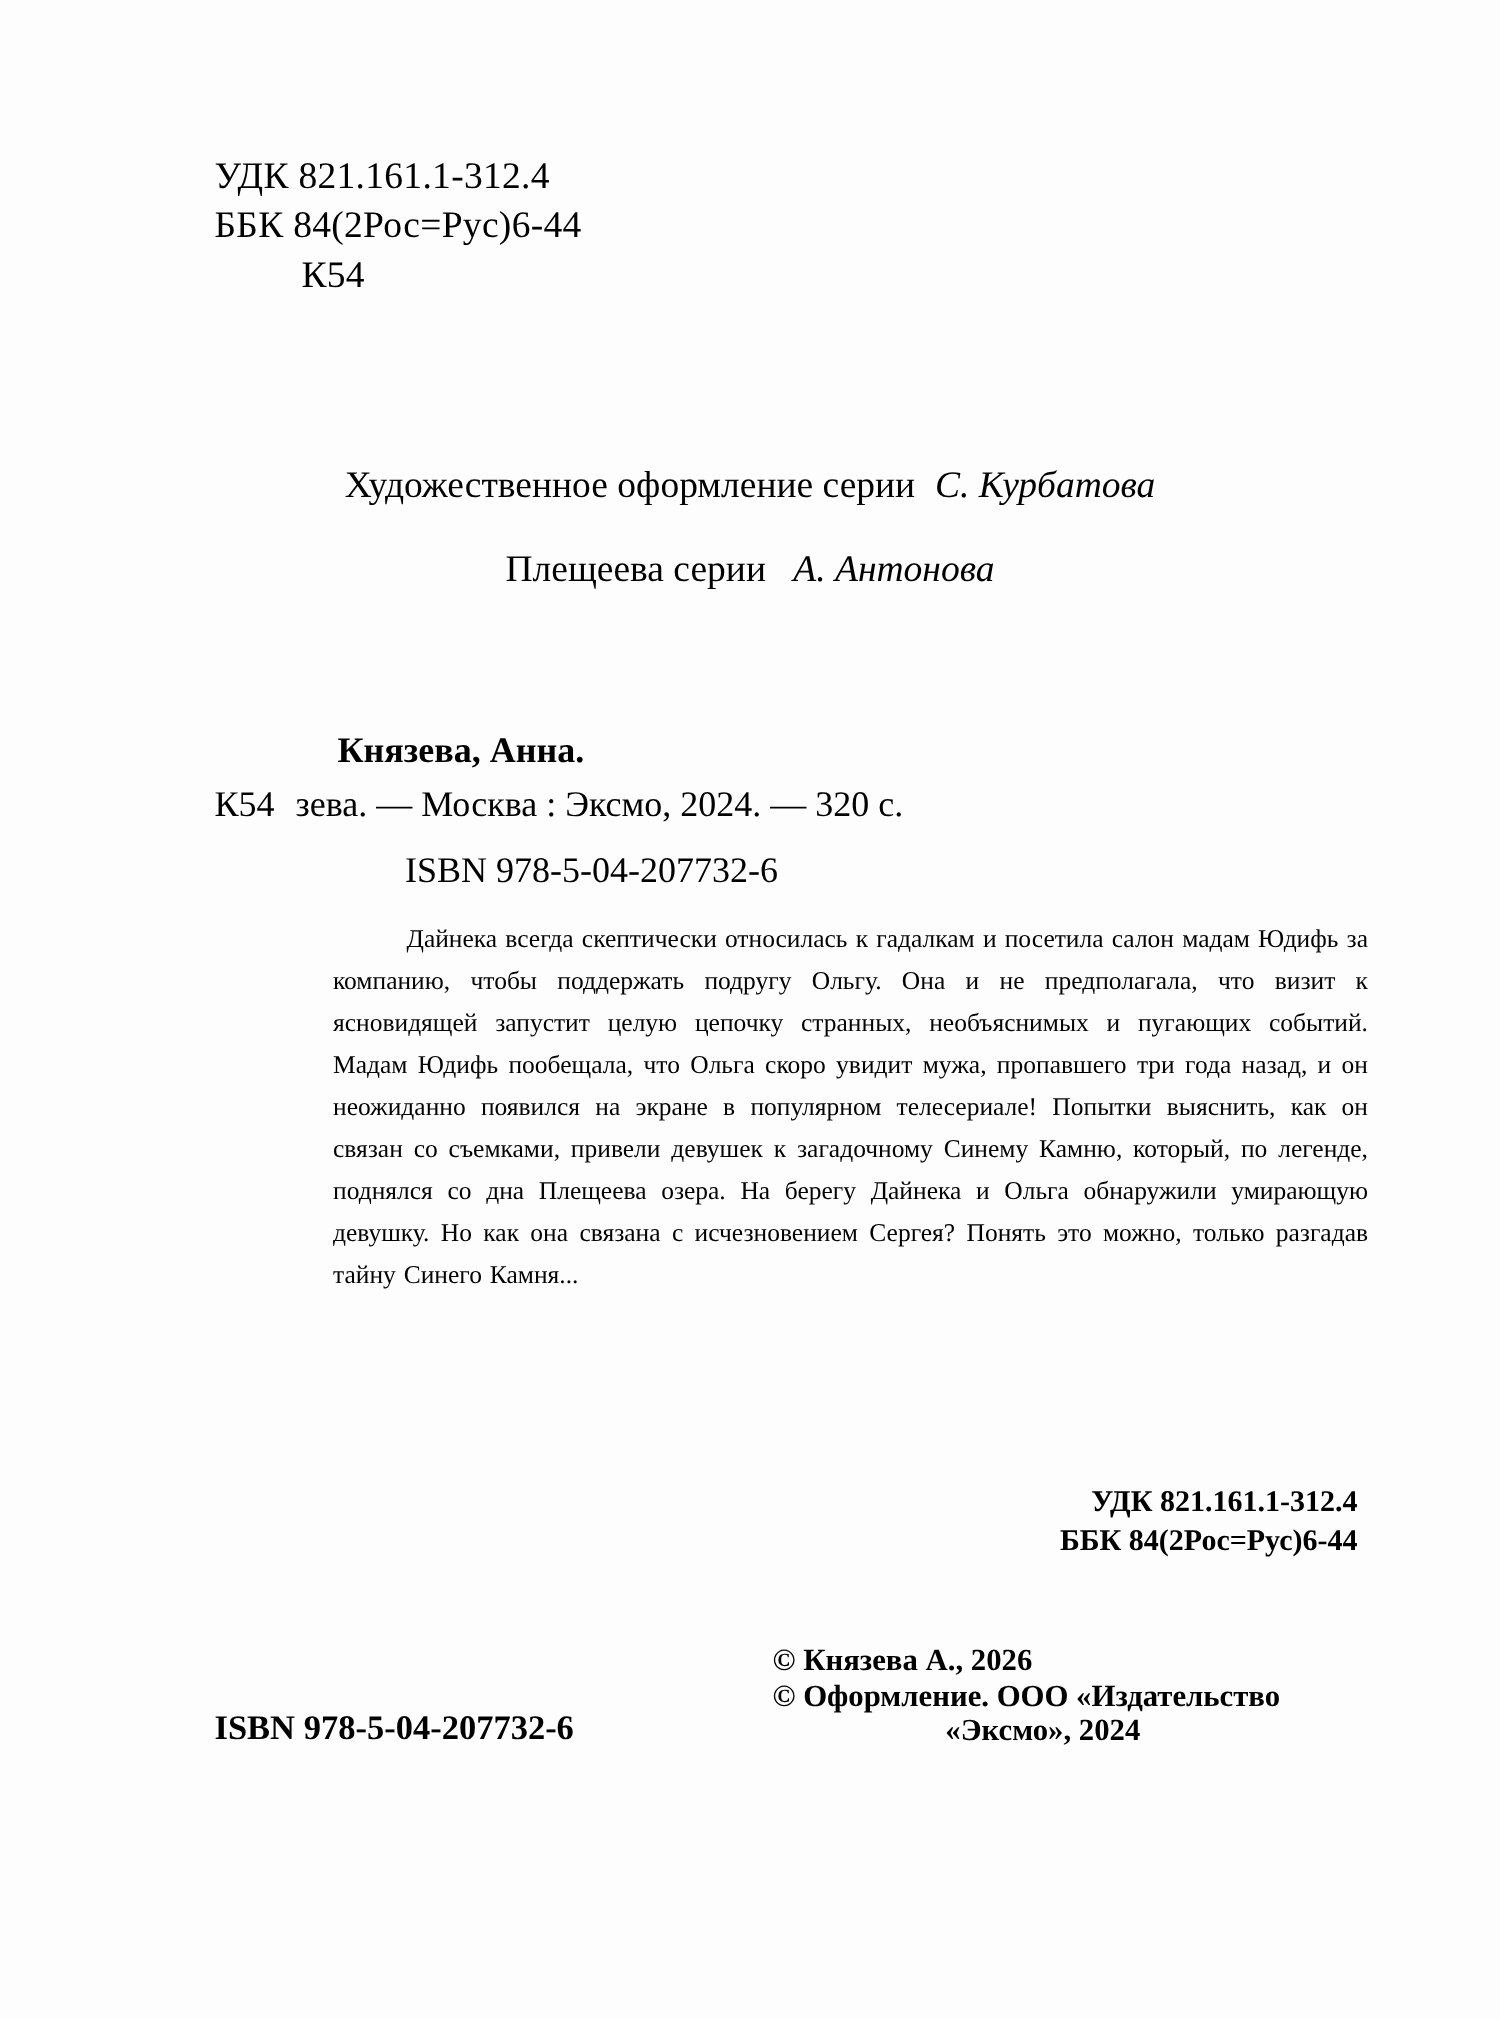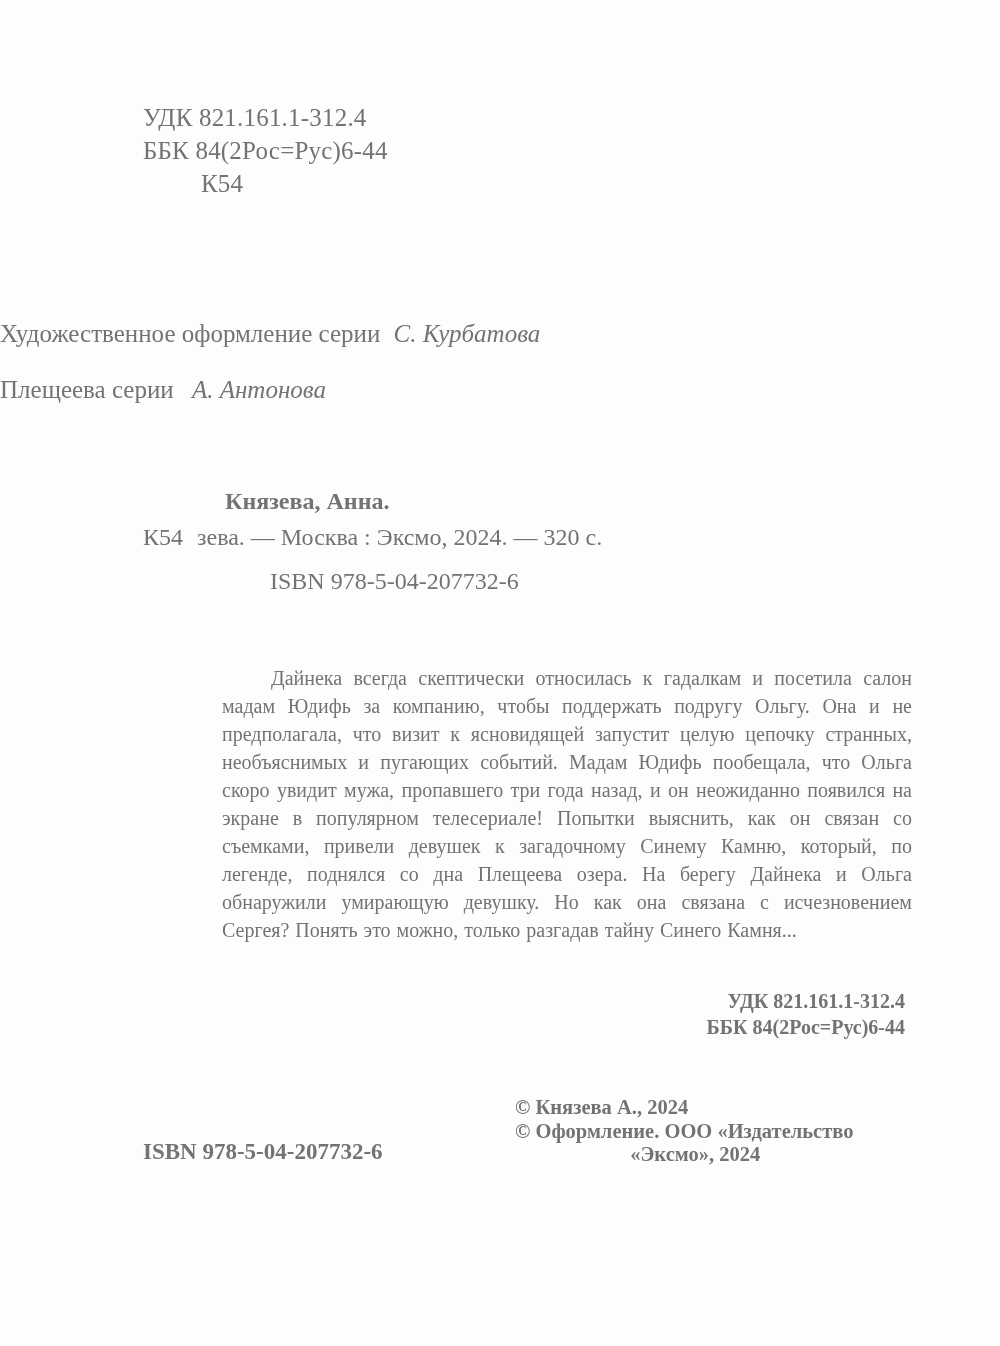--- a/index.html
+++ b/index.html
@@ -3,45 +3,44 @@
 <meta charset="utf-8">
 <style>
   * { box-sizing: border-box; }
   html, body { margin: 0; padding: 0; }
   body { width: 1000px; height: 1346px; background: #ffffff; }
   .page {
     position: relative;
     width: 1000px;
     height: 1346px;
     background: #fdfdfd;
-    color: #737373;
+    color: #000000;
     font-family: "Liberation Serif", "DejaVu Serif", serif;
   }
 
   
   .top-codes {
     position: absolute;
     left: 143px;
     top: 101px;
     font-size: 25px;
     line-height: 33px;
     letter-spacing: 0.2px;
   }
   .top-codes .sign { padding-left: 58px; }
 
   
   .series {
     position: absolute;
     left: 0;
     top: 309px;
     width: 100%;
-    text-align: left;
+    text-align: center;
     font-size: 25px;
     line-height: 30px;
-    margin-top: 10px;
   }
   .series .row2 { margin-top: 26px; }
   .name { font-style: italic; }
   .series .sp { display: inline-block; width: 7px; }
   .series .sp2 { display: inline-block; width: 12px; }
 
   
   .catalog {
     position: absolute;
     left: 197px;
@@ -54,23 +53,23 @@
   .entry-wrap { position: relative; }
   .entry-sign { position: absolute; left: -54px; top: 0; }
   .entry-line1 { padding-left: 80px; }
   .entry-line2 { padding-left: 0; }
   .catalog .isbn { padding-left: 73px; margin-top: 11px; }
 
   
   .annotation {
     position: absolute;
     left: 222px;
-    top: 664px;
+    top: 612px;
     width: 690px;
-    font-size: 20px;
+    font-size: 17px;
     line-height: 28px;
     text-align: justify;
     text-indent: 49px;
     word-spacing: 1px;
   }
 
   
   .bottom-codes {
     position: absolute;
     right: 95px;
@@ -133,20 +132,20 @@
   </div>
 
   <div class="annotation">Дайнека всегда скептически относилась к гадалкам и посетила салон мадам Юдифь за компанию, чтобы поддержать подругу Ольгу. Она и не предполагала, что визит к ясновидящей запустит целую цепочку странных, необъяснимых и пугающих событий. Мадам Юдифь пообещала, что Ольга скоро увидит мужа, пропавшего три года назад, и он неожиданно появился на экране в популярном телесериале! Попытки выяснить, как он связан со съемками, привели девушек к загадочному Синему Камню, который, по легенде, поднялся со дна Плещеева озера. На берегу Дайнека и Ольга обнаружили умирающую девушку. Но как она связана с исчезновением Сергея? Понять это можно, только разгадав тайну Синего Камня...</div>
 
   <div class="bottom-codes">
     <div>УДК 821.161.1-312.4</div>
     <div>ББК 84(2Рос=Рус)6-44</div>
   </div>
 
   <div class="copyright">
-    <div>© Князева А., 2024</div>
+    <div>© Князева А., 2026</div>
     <div>© Оформление. ООО «Издательство</div>
     <div class="cont">«Эксмо», 2024</div>
   </div>
 
   <div class="isbn-bottom">ISBN 978-5-04-207732-6</div>
 
 </div>
 
 </body></html>

